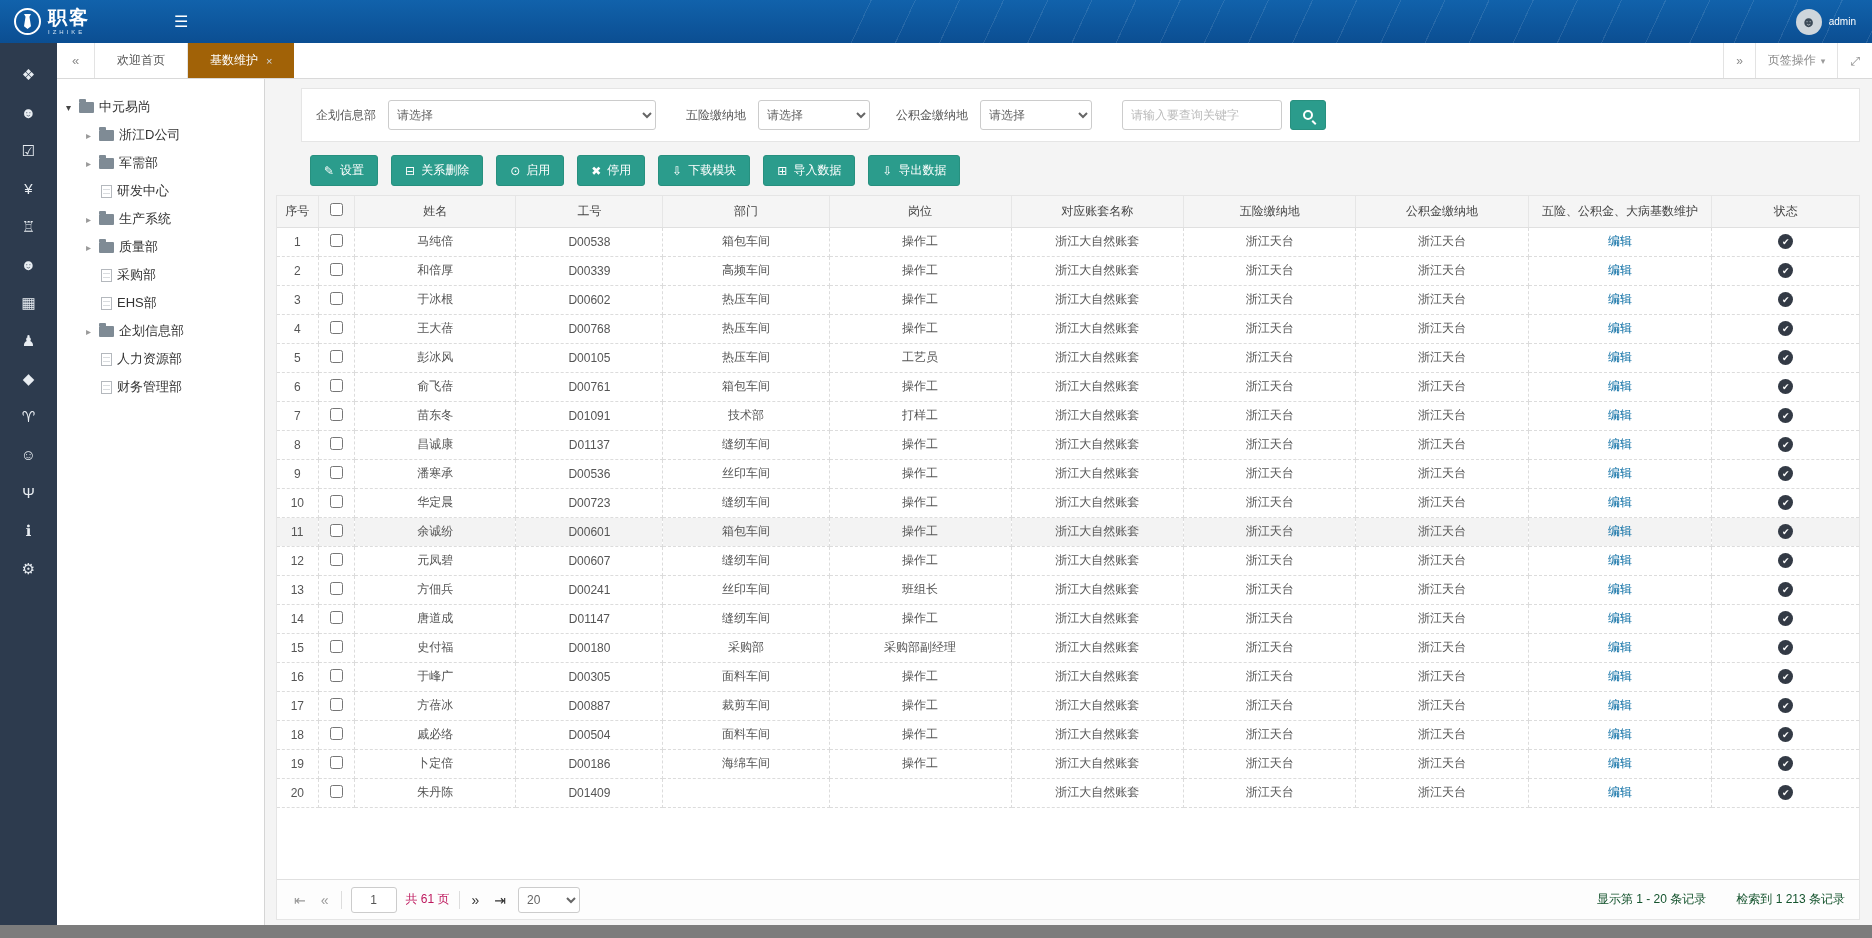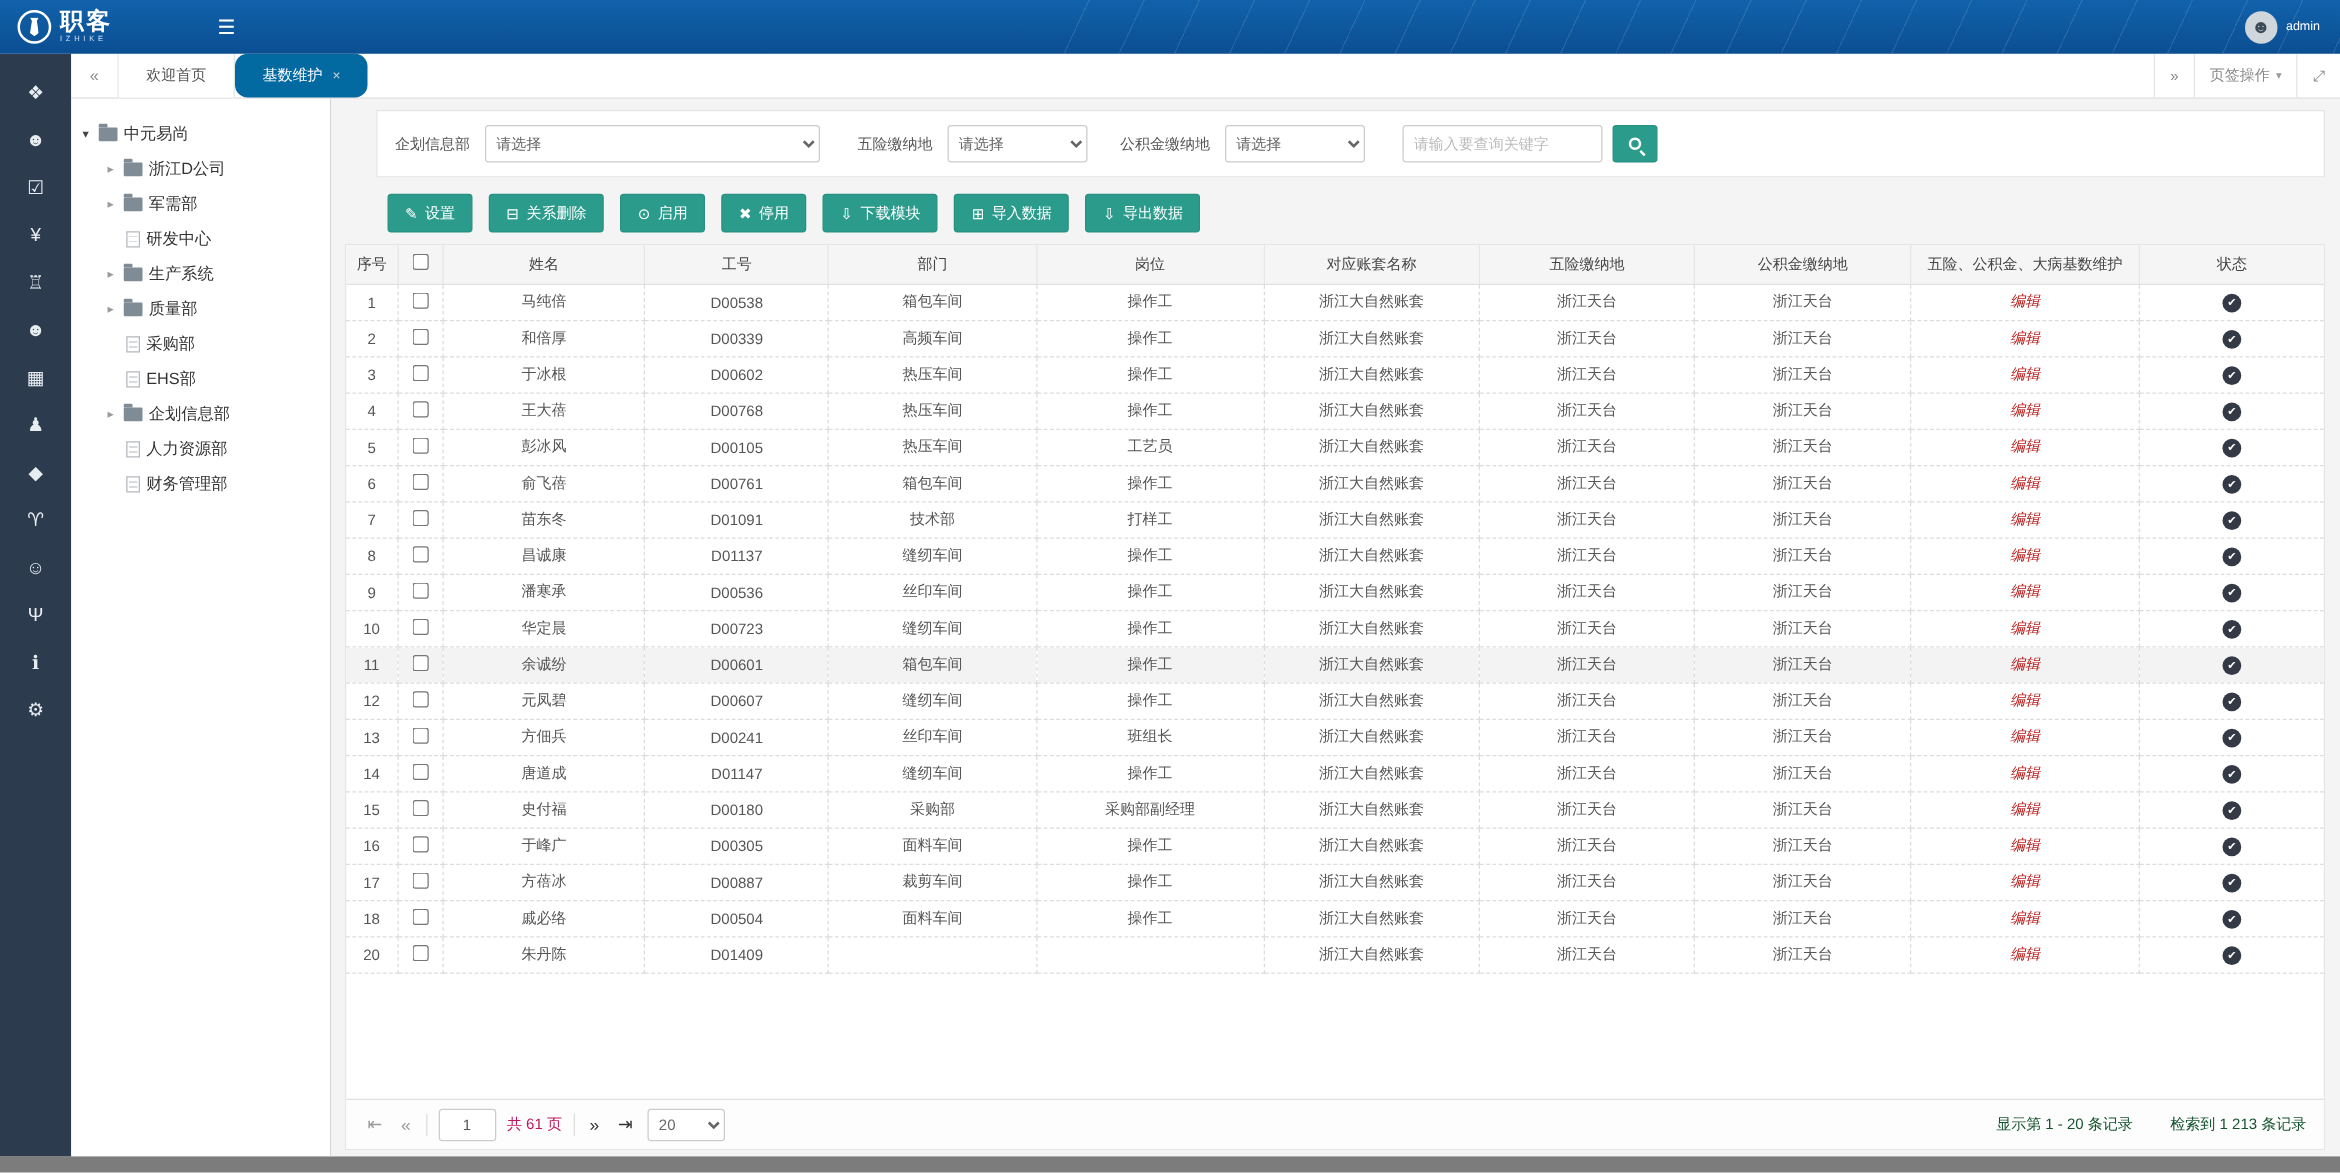--- a/index.html
+++ b/index.html
@@ -28,21 +28,21 @@
   .main { flex:1; display:flex; min-height:0; }
   .rail { flex:0 0 57px; background:#2d3b4e; display:flex; flex-direction:column; align-items:center; padding-top:24px; gap:23px; }
   .rail-icon { color:#e8edf2; font-size:15px; line-height:1; cursor:pointer; }
 
   .rightcol { flex:1; display:flex; flex-direction:column; min-width:0; }
 
   
   .tabbar { height:36px; flex:0 0 36px; background:#fff; border-bottom:1px solid #d9d9d9; display:flex; align-items:stretch; }
   .tab-scroll { width:38px; display:flex; align-items:center; justify-content:center; color:#8a8a8a; border-right:1px solid #e3e3e3; cursor:pointer; font-size:13px; }
   .tab { padding:0 22px; display:flex; align-items:center; gap:8px; font-size:12px; color:#555; border-right:1px solid #e3e3e3; cursor:pointer; background:#fff; }
-  .tab.active { background:#0369a1; color:#fff; border-right:none;border-radius:10px; }
+  .tab.active { background:#a16207; color:#fff; border-right:none; }
   .tab-close { font-size:11px; color:#cfd6dd; cursor:pointer; }
   .tabbar-spacer { flex:1; }
   .tab-tool { display:flex; align-items:center; justify-content:center; color:#8a8a8a; cursor:pointer; padding:0 12px; border-left:1px solid #e3e3e3; font-size:12px; gap:5px; }
   .caret-down-glyph { font-size:9px; color:#9a9a9a; }
 
   
   .work { flex:1; display:flex; min-height:0; }
   .treepanel { flex:0 0 208px; background:#fff; border-right:1px solid #d5d5d5; padding:14px 6px; overflow:hidden; }
   .tree-item { display:flex; align-items:center; gap:5px; height:28px; font-size:13px; color:#333; cursor:pointer; white-space:nowrap; }
   .tree-item.lvl1 { padding-left:20px; }
@@ -74,21 +74,21 @@
 
   
   .tablepanel { flex:1; background:#fff; border:1px solid #e5e5e5; display:flex; flex-direction:column; min-height:0;justify-content:space-between; }
   table { width:100%; border-collapse:collapse; table-layout:fixed; }
   th { background:#f5f5f5; height:31px; font-weight:normal; color:#444; font-size:12px; border-right:1px solid #e6e6e6; border-bottom:1px solid #e0e0e0; }
   th:last-child { border-right:none; }
   td { height:29px; text-align:center; color:#555; font-size:12px; border-right:1px dashed #dcdcdc; border-bottom:1px dashed #dcdcdc; white-space:nowrap; overflow:hidden; }
   td:last-child { border-right:none; }
   tr.highlight td { background:#f3f3f3; }
   input[type=checkbox] { width:13px; height:13px; cursor:pointer; }
-  .edit-link { cursor:pointer; color:#b91c1c;font-style:italic; }
+  .edit-link { cursor:pointer; color:#0369a1; }
   .status-check { display:inline-flex; width:15px; height:15px; border-radius:50%; background:#333a45; color:#fff; font-size:9px; align-items:center; justify-content:center; }
 
   
   .pager { margin-top:auto; border-top:1px solid #e0e0e0; background:#fdfdfd; height:40px; display:flex; align-items:center; padding:0 14px; gap:9px; flex:0 0 40px; }
   .pg-ico { color:#9a9a9a; font-size:14px; cursor:pointer; padding:0 3px; }
   .pg-ico.dark { color:#333; }
   .pg-sep { width:1px; height:18px; background:#ddd; }
   .page-input { width:46px; height:26px; border:1px solid #ccc; border-radius:3px; text-align:center; font-size:12px; color:#555; font-family:inherit; }
   .pg-label { color:#be185d; }
   .size-select { width:62px; height:26px; }
@@ -529,20 +529,33 @@
                     <td>D00504</td>
                     <td>面料车间</td>
                     <td>操作工</td>
                     <td>浙江大自然账套</td>
                     <td>浙江天台</td>
                     <td>浙江天台</td>
                     <td><span class="edit-link">编辑</span></td>
                     <td><span class="status-check">✔</span></td>
                   </tr>
                   <tr>
+                    <td>19</td>
+                    <td><input type="checkbox" style=""></td>
+                    <td>卜定倍</td>
+                    <td>D00186</td>
+                    <td>海绵车间</td>
+                    <td>操作工</td>
+                    <td>浙江大自然账套</td>
+                    <td>浙江天台</td>
+                    <td>浙江天台</td>
+                    <td><span class="edit-link">编辑</span></td>
+                    <td><span class="status-check">✔</span></td>
+                  </tr>
+                  <tr>
                     <td>20</td>
                     <td><input type="checkbox" style=""></td>
                     <td>朱丹陈</td>
                     <td>D01409</td>
                     <td></td>
                     <td></td>
                     <td>浙江大自然账套</td>
                     <td>浙江天台</td>
                     <td>浙江天台</td>
                     <td><span class="edit-link">编辑</span></td>

